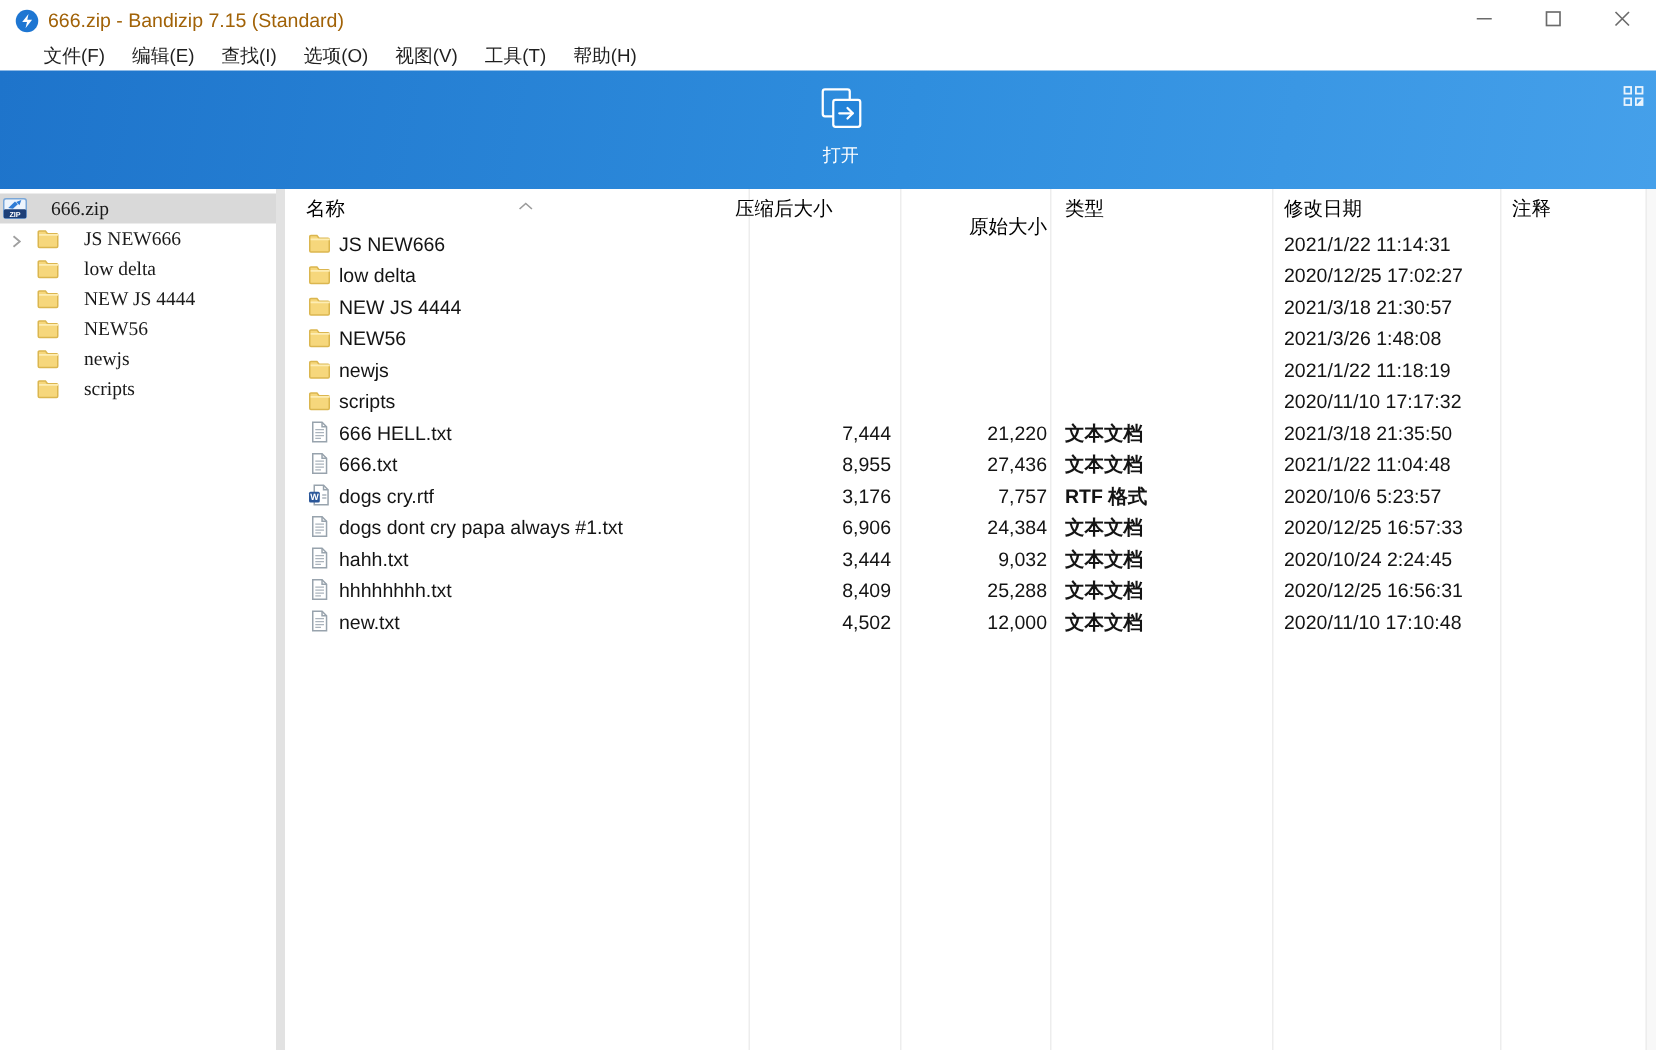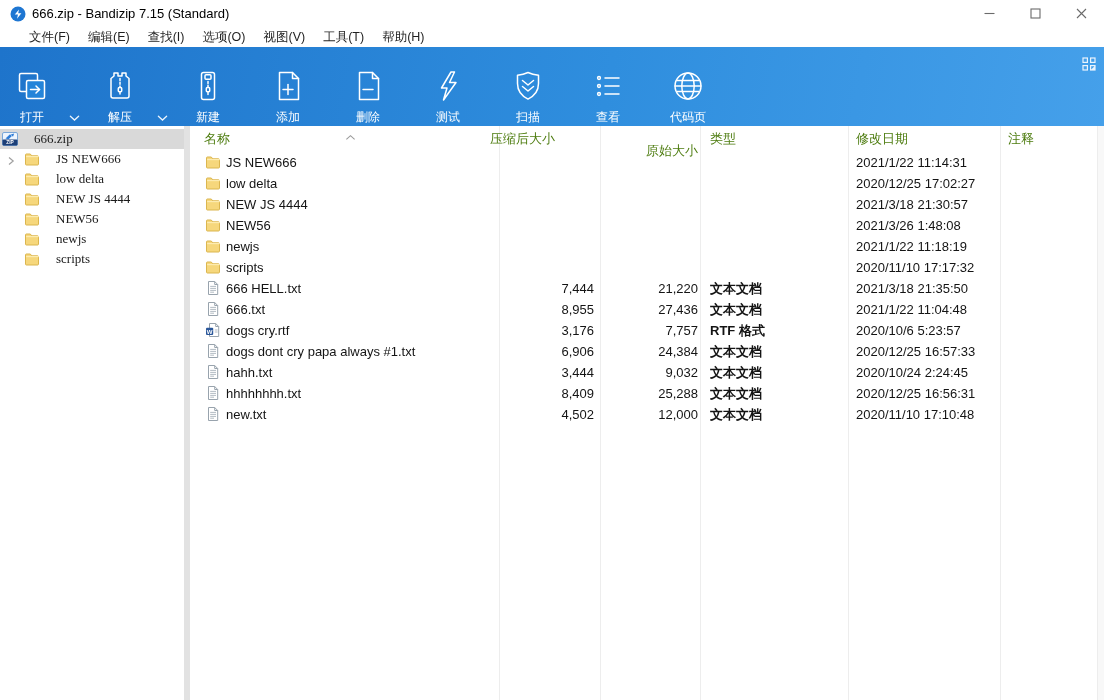--- a/index.html
+++ b/index.html
@@ -5,52 +5,52 @@
   html,body{margin:0;padding:0;}
   body{
     width:1104px;height:700px;position:relative;overflow:hidden;
     background:#ffffff;
     font-family:"Liberation Sans","DejaVu Sans",sans-serif;
     -webkit-font-smoothing:antialiased;
   }
   
   .titlebar{position:absolute;top:0;left:0;right:0;height:28px;background:#fff;}
   .app-logo{position:absolute;left:10px;top:6px;width:16px;height:16px;}
-  .title-text{position:absolute;left:32px;top:0;line-height:28px;font-size:13px;color:#000000;white-space:nowrap;}
+  .title-text{position:absolute;left:32px;top:0;line-height:28px;font-size:13px;color:#a16207;white-space:nowrap;}
   .win-controls{position:absolute;right:0;top:0;height:28px;display:flex;}
   .win-btn{width:46px;height:28px;display:flex;align-items:center;justify-content:center;}
   
   .menubar{position:absolute;top:28px;left:0;right:0;height:19px;display:flex;padding-left:20px;background:#fff;}
   .menu-item{padding:0 9px;line-height:19px;font-size:12.5px;color:#1f1f1f;white-space:nowrap;}
   
   .toolbar{
     position:absolute;top:47px;left:0;right:0;height:79px;box-sizing:border-box;
     background:linear-gradient(100deg,#1e74cb 0%,#2f8ede 55%,#45a0ea 100%);
-    display:flex;align-items:flex-end;padding-left:4px;
+    display:flex;align-items:center;padding-left:17px;flex-direction:column;
   }
   .tb-item{width:56px;margin-top:7px;display:flex;flex-direction:column;align-items:center;color:#fff;flex:none;}
   .tb-item.solo{margin-right:24px;}
   .tb-item .tb-icon svg{width:36px;height:36px;display:block;}
   .tb-label{font-size:12px;margin-top:5px;white-space:nowrap;}
   .tb-chevron{width:28px;margin-top:26px;margin-right:4px;display:flex;justify-content:center;flex:none;}
   .tb-customize{position:absolute;right:8px;top:10px;width:14px;height:14px;}
   
   .sidebar{position:absolute;top:126px;left:0;width:184px;bottom:0;padding-top:3px;box-sizing:border-box;background:#fff;font-size:13px;color:#1a1a1a;}
   .tree-row{height:20px;display:flex;align-items:center;position:relative;white-space:nowrap;}
   .tree-row.selected{background:#d9d9d9;}
   .t-chev{position:absolute;left:7px;top:5px;width:10px;height:10px;}
   .t-icon{width:17px;height:16px;flex:none;display:flex;align-items:center;}
   .t-icon svg{width:16px;height:16px;}
   .tree-root .t-icon{margin-left:2px;}
   .tree-child .t-icon{margin-left:24px;}
   .t-label{margin-left:15px;font-family:Liberation Serif, serif;}
   .splitter{position:absolute;left:184px;top:126px;width:6px;bottom:0;background:#e2e2e2;}
   .main{position:absolute;left:190px;top:126px;width:907px;bottom:0;background:#fff;font-size:13px;color:#141414;}
   .col-sep{position:absolute;top:0;bottom:0;width:1px;background:#ededed;}
-  .header{position:absolute;top:0;left:0;right:0;height:26px;color:#4d7c0f;}
+  .header{position:absolute;top:0;left:0;right:0;height:26px;color:#000000;}
   .h-cell{position:absolute;top:0;line-height:26px;white-space:nowrap;}
   .sort-arrow{position:absolute;left:152px;top:3px;width:16px;text-align:center;}
   .rows{position:absolute;top:26px;left:0;right:0;}
   .row{height:21px;position:relative;white-space:nowrap;}
   .c-icon{position:absolute;left:15px;top:2px;width:16px;height:16px;}
   .c-icon svg{width:16px;height:16px;display:block;}
   .c-name{position:absolute;left:36px;top:0;line-height:21px;}
   .c-packed{position:absolute;left:300px;width:104px;text-align:right;line-height:21px;top:0;}
   .c-orig{position:absolute;left:414px;width:94px;text-align:right;line-height:21px;top:0;}
   .c-type{position:absolute;left:520px;line-height:21px;top:0;font-weight:bold;}

